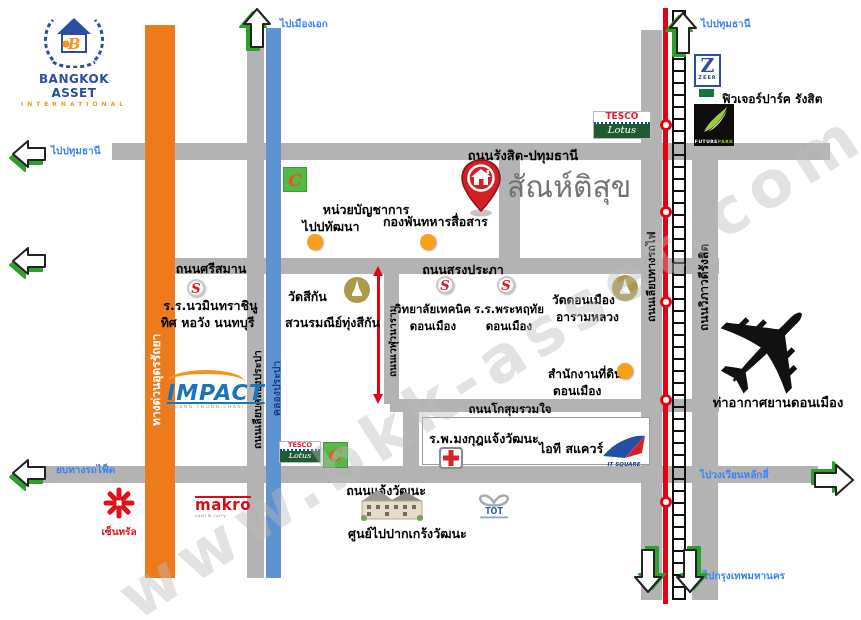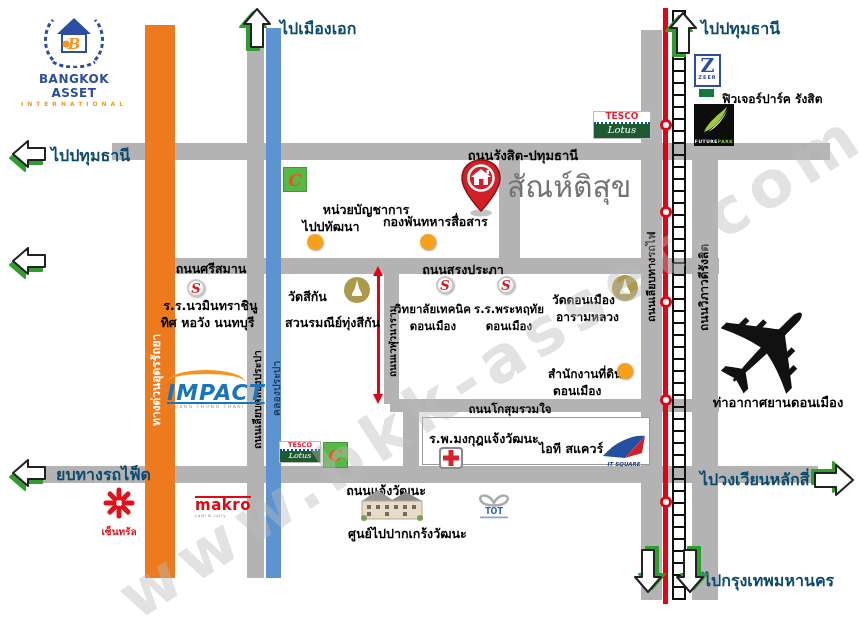--- a/index.html
+++ b/index.html
@@ -12,21 +12,21 @@
   .expwy{position:absolute;background:#ee7a1e;z-index:2;}
   .canal{position:absolute;background:#5e93d1;z-index:2;}
   .redline{position:absolute;background:#e60012;z-index:3;}
   .station{position:absolute;width:12px;height:12px;border-radius:50%;background:#fff;border:3px solid #e60012;z-index:4;}
   .railway{position:absolute;border-left:2px solid #111;border-right:2px solid #111;
            background:repeating-linear-gradient(to bottom,#111 0 2px,transparent 2px 12px);z-index:3;}
   
   .rlbl{position:absolute;color:#000;font-size:13px;font-weight:bold;text-align:center;z-index:5;white-space:nowrap;}
   .vtext{position:absolute;writing-mode:vertical-rl;transform:rotate(180deg);text-align:center;
          font-weight:bold;color:#000;z-index:5;white-space:nowrap;}
-  .dirlbl{position:absolute;font-size:16px;font-weight:bold;color:#0c4a6e;z-index:6;white-space:nowrap;}
+  .dirlbl{position:absolute;font-size:10px;font-weight:bold;color:#3b82f6;z-index:6;white-space:nowrap;}
   .poi{position:absolute;font-size:12.5px;font-weight:bold;color:#000;z-index:6;text-align:center;white-space:nowrap;}
   .poi-l{text-align:left;}
   .dot{position:absolute;width:16px;height:16px;border-radius:50%;background:#f7a11a;box-shadow:1px 1px 2px rgba(0,0,0,.35);z-index:6;}
   .arrow{position:absolute;z-index:7;}
   .sh-up{filter:drop-shadow(-4px 3px 0 #2e9e2e);}
   .sh-left{filter:drop-shadow(-3px 4px 0 #2e9e2e);}
   .sh-right{filter:drop-shadow(-3px -3px 0 #2e9e2e);}
   .sh-down{filter:drop-shadow(4px -3px 0 #2e9e2e);}
   .s-marker{position:absolute;width:18px;height:18px;border-radius:50%;background:#fff;border:2px solid #c7c7c7;
             box-shadow:1px 1px 2px rgba(0,0,0,.3);z-index:6;display:flex;align-items:center;justify-content:center;}

